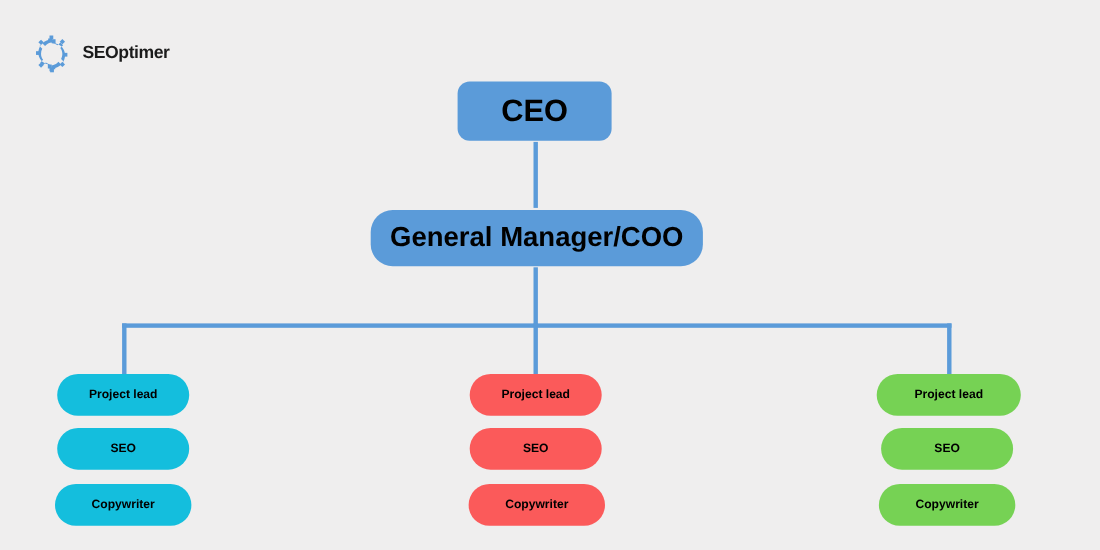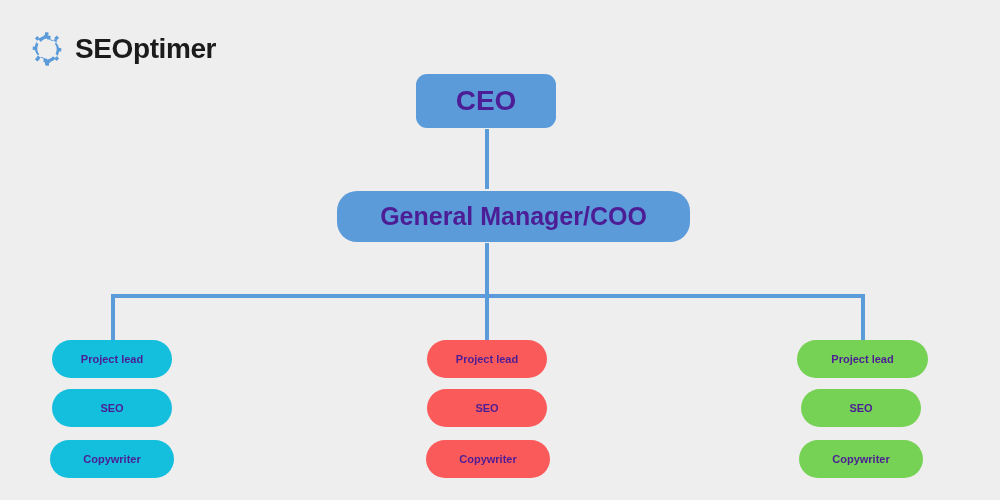--- a/index.html
+++ b/index.html
@@ -27,21 +27,21 @@
     display: flex;
     align-items: center;
     gap: 9px;
   }
   #logo-mark {
     width: 38px;
     height: 38px;
     display: block;
   }
   #logo-text {
-    font-size: 28px;
+    font-size: 16px;
     font-weight: bold;
     color: #1b1b1b;
     letter-spacing: -0.4px;
     line-height: 1;
     white-space: nowrap;
   }
 
   
   .line {
     position: absolute;
@@ -50,21 +50,21 @@
   .vline { width: 4px; }
   .hline { height: 4px; }
 
   
   .node {
     position: absolute;
     display: flex;
     align-items: center;
     justify-content: center;
     box-sizing: border-box;
-    color: #4c1d95;
+    color: #000000;
     font-weight: bold;
     text-align: center;
     white-space: nowrap;
     line-height: 1;
   }
   .node-ceo {
     background: #5b9bd9;
     border-radius: 11px;
     font-size: 28px;
   }
@@ -118,21 +118,21 @@
 
   <div class="line vline" style="left:485px; top:243px; height:54px;"></div>
   <div class="line hline" style="left:111px; top:294px; width:754px;"></div>
 
   <div class="line vline" style="left:111px; top:294px; height:47px;"></div>
   <div class="line vline" style="left:485px; top:294px; height:47px;"></div>
   <div class="line vline" style="left:861px; top:294px; height:47px;"></div>
 
   <div class="node node-ceo" style="left:416px; top:74px; width:140px; height:54px;">CEO</div>
 
-  <div class="node node-gm" style="left:337px; top:191px; width:353px; height:51px;text-align:right;">General Manager/COO</div>
+  <div class="node node-gm" style="left:337px; top:191px; width:302px; height:51px;text-align:right;">General Manager/COO</div>
 
   <div class="node node-leaf c-cyan" style="left:52px; top:340px; width:120px; height:38px;">Project lead</div>
   <div class="node node-leaf c-cyan" style="left:52px; top:389px; width:120px; height:38px;">SEO</div>
   <div class="node node-leaf c-cyan" style="left:50px; top:440px; width:124px; height:38px;">Copywriter</div>
 
   <div class="node node-leaf c-red" style="left:427px; top:340px; width:120px; height:38px;">Project lead</div>
   <div class="node node-leaf c-red" style="left:427px; top:389px; width:120px; height:38px;">SEO</div>
   <div class="node node-leaf c-red" style="left:426px; top:440px; width:124px; height:38px;">Copywriter</div>
 
   <div class="node node-leaf c-green" style="left:797px; top:340px; width:131px; height:38px;">Project lead</div>

